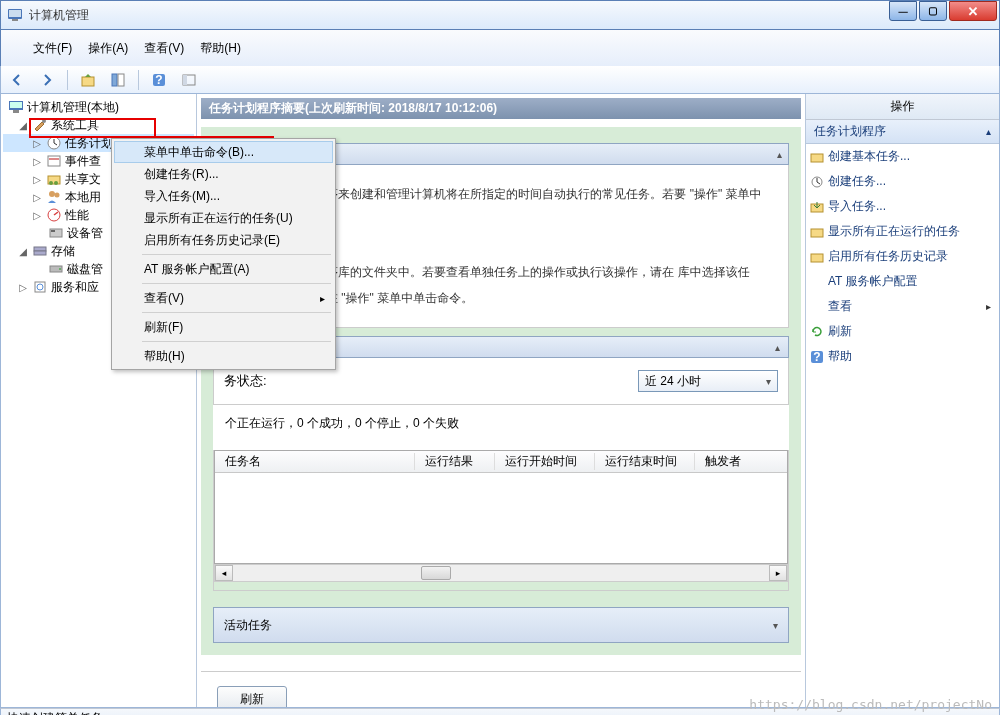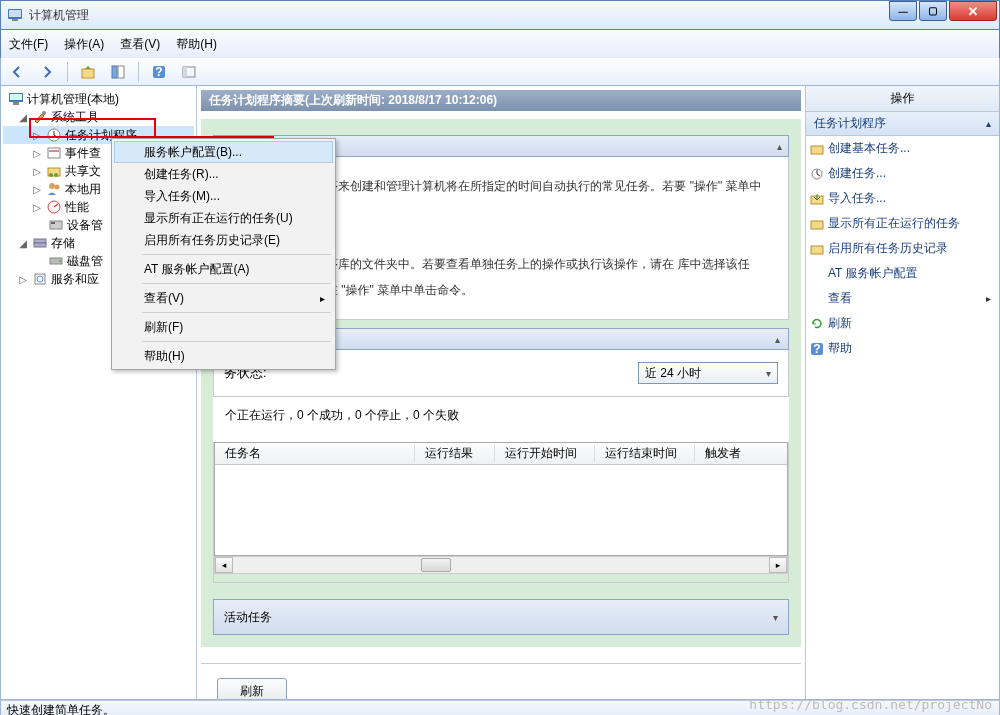--- a/index.html
+++ b/index.html
@@ -10,21 +10,21 @@
 .titlebar .app-icon { width: 16px; height: 16px; margin-right: 6px; }
 .titlebar .title { font-size: 12px; color: #333; }
 .win-controls { position: absolute; right: 0; top: 0; display: flex; height: 22px; }
 .win-btn { width: 30px; height: 20px; border: 1px solid #3a5f95; background: linear-gradient(#d8e6f8, #8db6e8); margin-right: 2px; display: flex; align-items: center; justify-content: center; cursor: pointer; border-radius: 0 0 3px 3px; }
 .win-btn.min { width: 28px; }
 .win-btn.max { width: 28px; }
 .win-btn.close { width: 48px; background: linear-gradient(#f28d8a, #d93c30); border-color: #a02a20; color: #fff; }
 .win-btn span { font-size: 13px; font-weight: bold; line-height: 1; }
 
 
-.menubar { height: 28px; background: linear-gradient(#fafbfd, #e6eefb); border-left: 1px solid #5a7fb5; border-right: 1px solid #5a7fb5; display: flex; align-items: center; padding: 0 0; }
+.menubar { height: 36px; background: linear-gradient(#fafbfd, #e6eefb); border-left: 1px solid #5a7fb5; border-right: 1px solid #5a7fb5; display: flex; align-items: center; padding: 0 24px; }
 .menubar span { padding: 2px 8px; cursor: pointer; }
 
 
 .toolbar { height: 28px; background: linear-gradient(#fff, #e7f0fc); border: 1px solid #9db6d8; border-top: none; display: flex; align-items: center; padding: 0 4px; gap: 6px; }
 .tb-btn { width: 24px; height: 22px; display: flex; align-items: center; justify-content: center; cursor: pointer; border: 1px solid transparent; border-radius: 2px; }
 .tb-sep { width: 1px; height: 20px; background: #b8c8dd; margin: 0 2px; }
 
 
 .client { display: flex; height: 614px; border: 1px solid #9db6d8; border-top: none; }
 .tree-pane { width: 196px; border-right: 1px solid #b8c8dd; background: #fff; padding: 4px 2px; overflow: hidden; }
@@ -392,21 +392,21 @@
 <div class="statusbar">
   <span>快速创建简单任务。</span>
 </div>
 <div class="watermark">https://blog.csdn.net/projectNo</div>
 
 <div class="redbox1" style="left:29px; top:118px; width:127px; height:20px;"></div>
 <div class="redbox1" style="left:111px; top:136px; width:163px; height:24px;"></div>
 
 <div class="context-menu" style="left:111px; top:138px;">
   <div class="cm-item hl">
-      <span>服务帐户配置(B)...</span>
+      <span>菜单中单击命令(B)...</span>
     </div>
   <div class="cm-item">
       <span>创建任务(R)...</span>
     </div>
   <div class="cm-item">
       <span>导入任务(M)...</span>
     </div>
   <div class="cm-item">
       <span>显示所有正在运行的任务(U)</span>
     </div>

